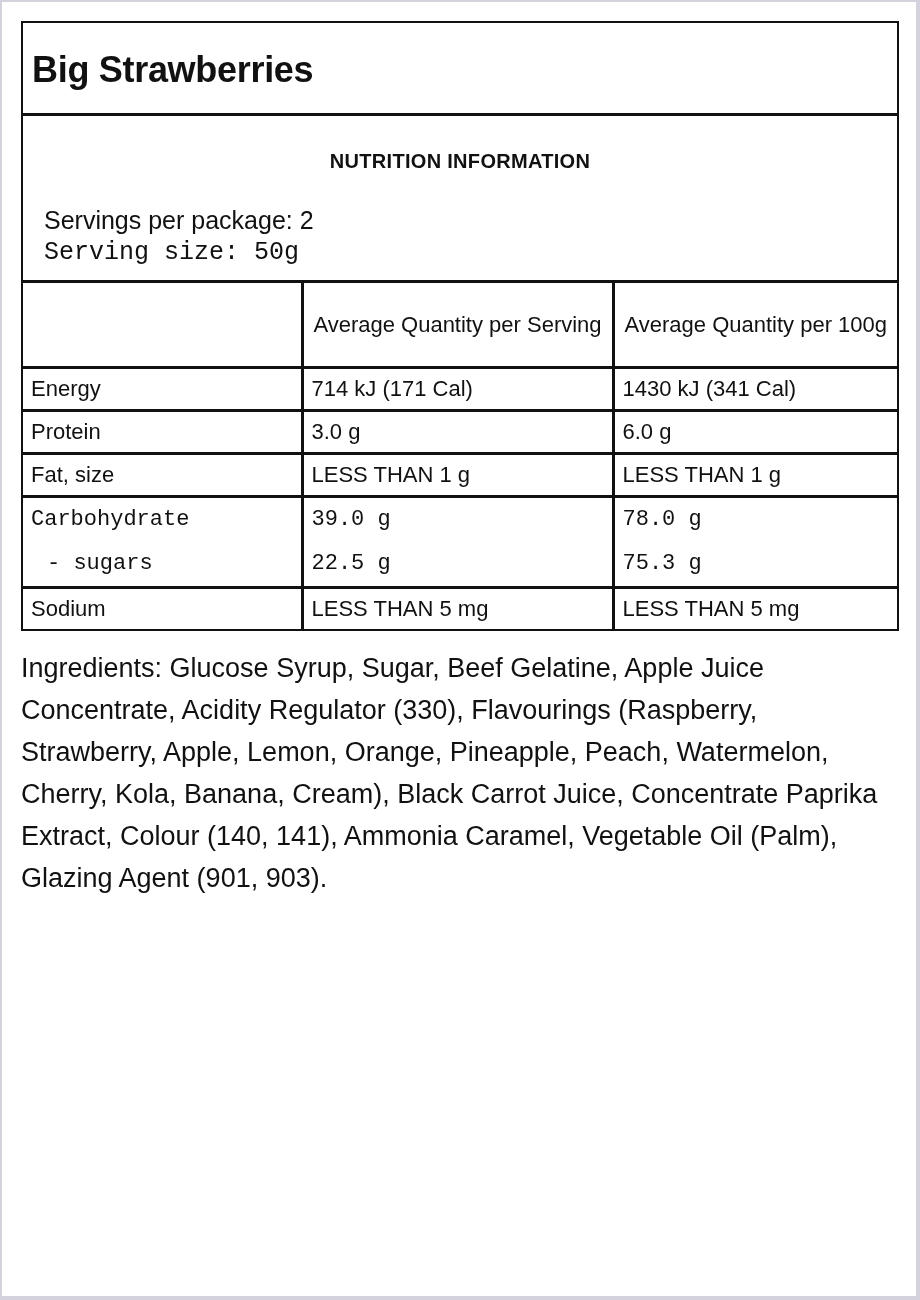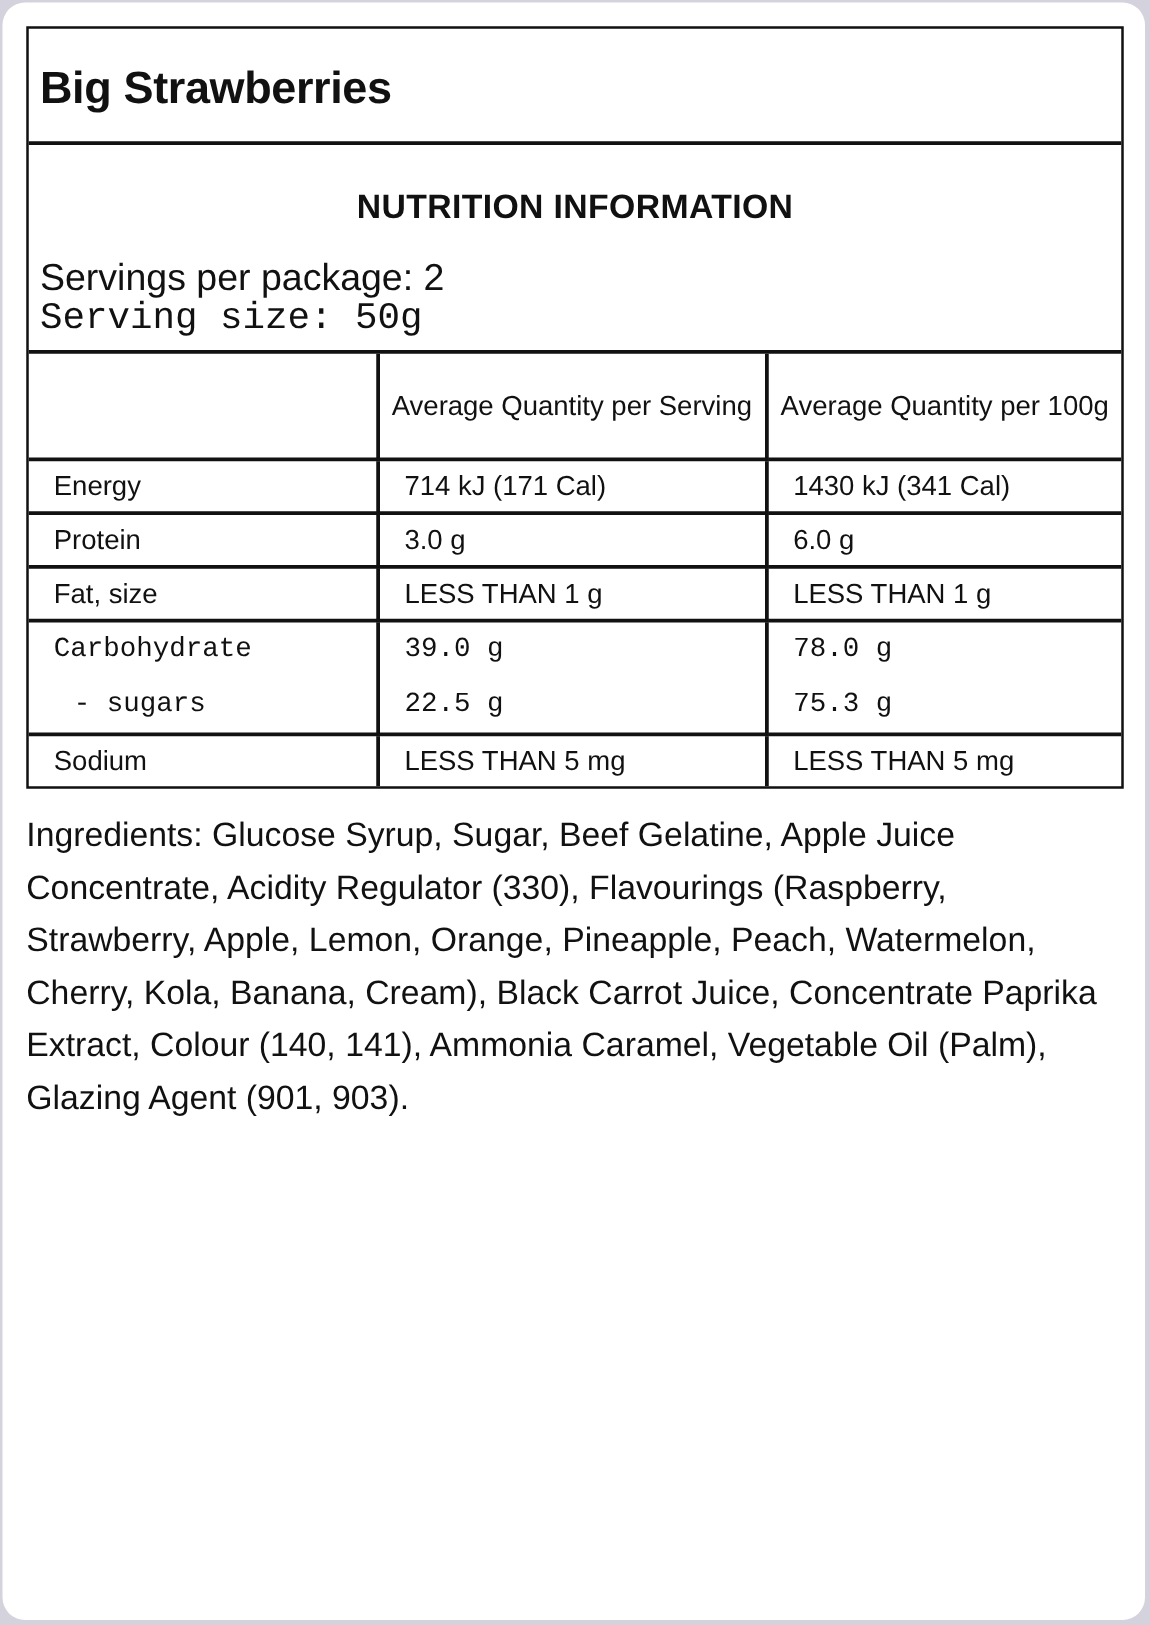--- a/index.html
+++ b/index.html
@@ -4,41 +4,40 @@
   <style>
     html, body { margin: 0; padding: 0; }
     body {
       width: 920px; height: 1300px; background: #d4d2dc;
       font-family: "Liberation Sans", sans-serif; color: #111;
       position: relative; overflow: hidden;
     }
     .page {
       position: absolute; left: 2px; top: 2px; width: 914px; height: 1294px;
       background: #fff;
-      border-radius: 18px;
     }
     .panel {
       position: absolute; left: 19px; top: 19px; width: 878px;
       border: 2px solid #111; box-sizing: border-box;
     }
     .title {
       height: 93px; border-bottom: 3px solid #111; box-sizing: border-box;
       font-size: 36px; font-weight: bold; padding: 26px 0 0 9px; letter-spacing: -0.3px;
     }
     .info { height: 167px; box-sizing: border-box; position: relative; border-bottom: 3px solid #111; }
     .info-head {
       position: absolute; left: 0; right: 0; top: 34px; text-align: center;
-      font-size: 27px; font-weight: bold; letter-spacing: 0.3px;
+      font-size: 20px; font-weight: bold; letter-spacing: 0.3px;
     }
-    .info-line { position: absolute; left: 9px; font-size: 30px; }
+    .info-line { position: absolute; left: 21px; font-size: 25px; }
     .l1 { top: 90px; } .l2 { top: 122px; font-family: Liberation Mono, monospace; }
     table { border-collapse: collapse; width: 100%; table-layout: fixed; }
     td, th {
       border: 3px solid #111; font-size: 22px; font-weight: normal; text-align: left;
-      padding: 0 0 0 20px; height: 40px; vertical-align: middle;
+      padding: 0 0 0 8px; height: 40px; vertical-align: middle;
     }
     tr:first-child td, tr:first-child th { border-top: none; }
     td:first-child, th:first-child { border-left: none; }
     td:last-child, th:last-child { border-right: none; }
     tr:last-child td { border-bottom: none; }
     th.head { text-align: center; height: 83px; line-height: 35px; padding: 0 8px; }
     td.double { height: 82px; line-height: 44px; vertical-align: middle; font-family: Liberation Mono, monospace; }
     .sub { padding-left: 16px; }
     .ingredients {
       position: absolute; left: 19px; top: 645px; width: 870px;

